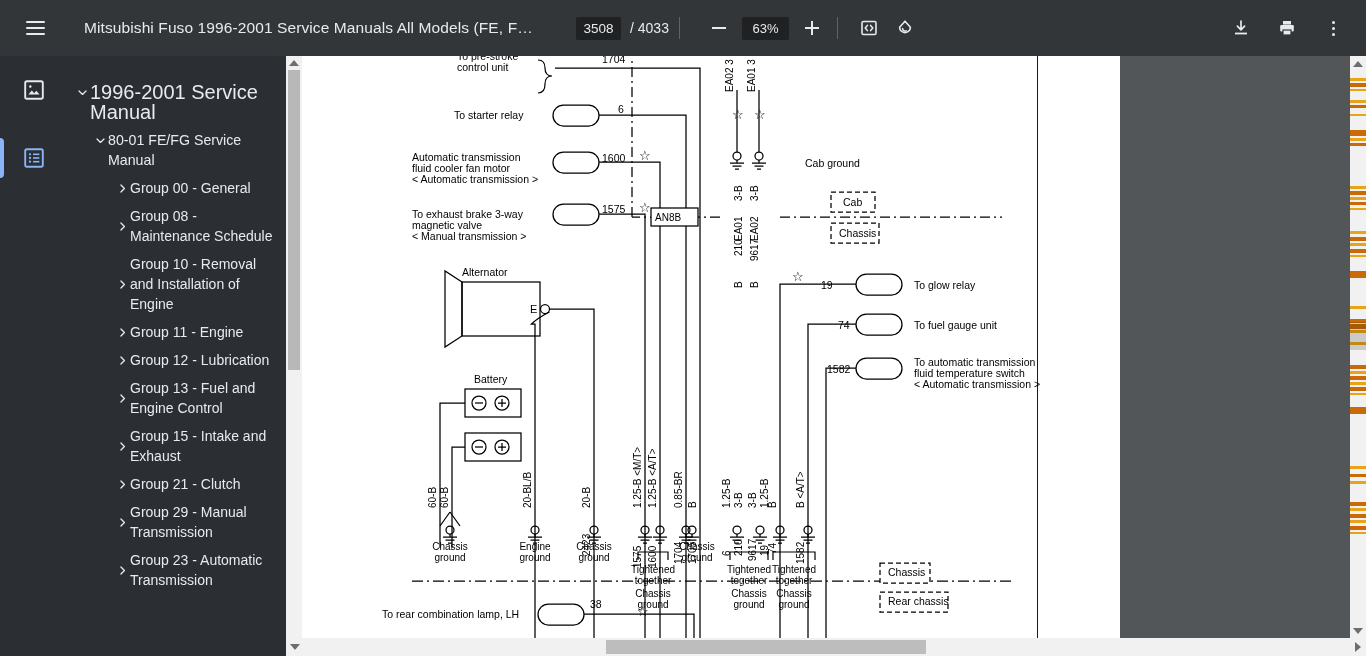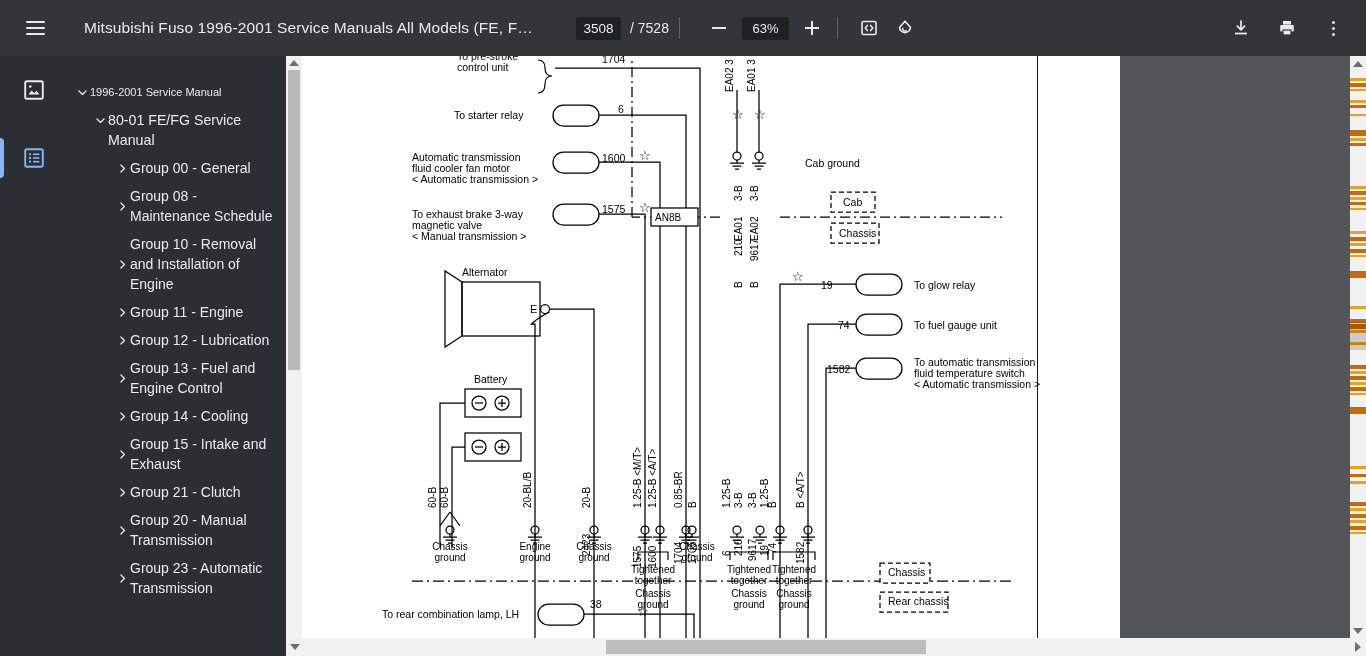--- a/index.html
+++ b/index.html
@@ -47,21 +47,21 @@
   
   #sidebar{ position:absolute; left:68px; top:56px; width:218px; height:600px;
      background:#2b2f33; overflow:hidden; }
   #sidebar-inner{ padding:22px 4px 10px 0; }
   .node{ display:flex; align-items:flex-start; cursor:pointer; padding:4px 0;
      color:#e8eaed; line-height:20px; }
   .node .chev{ flex:0 0 16px; width:16px; height:20px; display:flex; align-items:center;
      justify-content:center; color:#e8eaed; }
   .node .lbl{ font-size:14.2px; padding-right:6px; }
   .lvl0{ padding-left:6px; }
-  .lvl0 .lbl{ font-size:11px; }
+  .lvl0 .lbl{ font-size:20px; }
   .lvl1{ padding-left:24px; }
   .lvl2{ padding-left:46px;align-items:center; }
   .lvl2 .lbl{ font-size:14px; }
   #sb-scroll{ position:absolute; left:286px; top:56px; width:16px; height:600px;
      background:#f1f1f1; }
   #sb-thumb{ position:absolute; left:2px; top:14px; width:12px; height:300px; background:#b8b8b8; }
   .sb-arrow{ position:absolute; left:0; width:16px; height:14px; display:flex;
      align-items:center; justify-content:center; }
 
   
@@ -104,21 +104,21 @@
 <div id="toolbar">
   <div id="hamburger">
     <span></span>
       <span></span>
       <span></span>
   </div>
   <div id="doc-title">Mitsubishi Fuso 1996-2001 Service Manuals All Models (FE, FG, FH,...</div>
 
   <div id="pagebox">
     <input id="page-input" value="3508" style="">
-    <span id="page-total">/ 7528</span>
+    <span id="page-total">/ 4033</span>
   </div>
 
   <div class="tb-sep"></div>
 
   <div class="tb-btn" id="zoom-out">
       <span class="minus"></span>
     </div>
   <div id="zoom-level">63%</div>
   <div class="tb-btn">
       <span class="plus"></span>
@@ -248,45 +248,37 @@
           </svg>
         </span>
         <span class="lbl">Group 13 - Fuel and Engine Control</span>
       </div>
       <div class="node lvl2">
         <span class="chev">
           <svg width="11" height="11" viewBox="0 0 12 12">
             <path d="M4.3 2.2 8.1 6 4.3 9.8" fill="none" stroke="#e8eaed" stroke-width="1.4" stroke-linecap="round" stroke-linejoin="round"></path>
           </svg>
         </span>
-        <span class="lbl">Group 14 - Cooling</span>
-      </div>
-      <div class="node lvl2">
-        <span class="chev">
-          <svg width="11" height="11" viewBox="0 0 12 12">
-            <path d="M4.3 2.2 8.1 6 4.3 9.8" fill="none" stroke="#e8eaed" stroke-width="1.4" stroke-linecap="round" stroke-linejoin="round"></path>
-          </svg>
-        </span>
         <span class="lbl">Group 15 - Intake and Exhaust</span>
       </div>
       <div class="node lvl2">
         <span class="chev">
           <svg width="11" height="11" viewBox="0 0 12 12">
             <path d="M4.3 2.2 8.1 6 4.3 9.8" fill="none" stroke="#e8eaed" stroke-width="1.4" stroke-linecap="round" stroke-linejoin="round"></path>
           </svg>
         </span>
         <span class="lbl">Group 21 - Clutch</span>
       </div>
       <div class="node lvl2">
         <span class="chev">
           <svg width="11" height="11" viewBox="0 0 12 12">
             <path d="M4.3 2.2 8.1 6 4.3 9.8" fill="none" stroke="#e8eaed" stroke-width="1.4" stroke-linecap="round" stroke-linejoin="round"></path>
           </svg>
         </span>
-        <span class="lbl">Group 20 - Manual Transmission</span>
+        <span class="lbl">Group 29 - Manual Transmission</span>
       </div>
       <div class="node lvl2">
         <span class="chev">
           <svg width="11" height="11" viewBox="0 0 12 12">
             <path d="M4.3 2.2 8.1 6 4.3 9.8" fill="none" stroke="#e8eaed" stroke-width="1.4" stroke-linecap="round" stroke-linejoin="round"></path>
           </svg>
         </span>
         <span class="lbl">Group 23 - Automatic Transmission</span>
       </div>
     </div>

